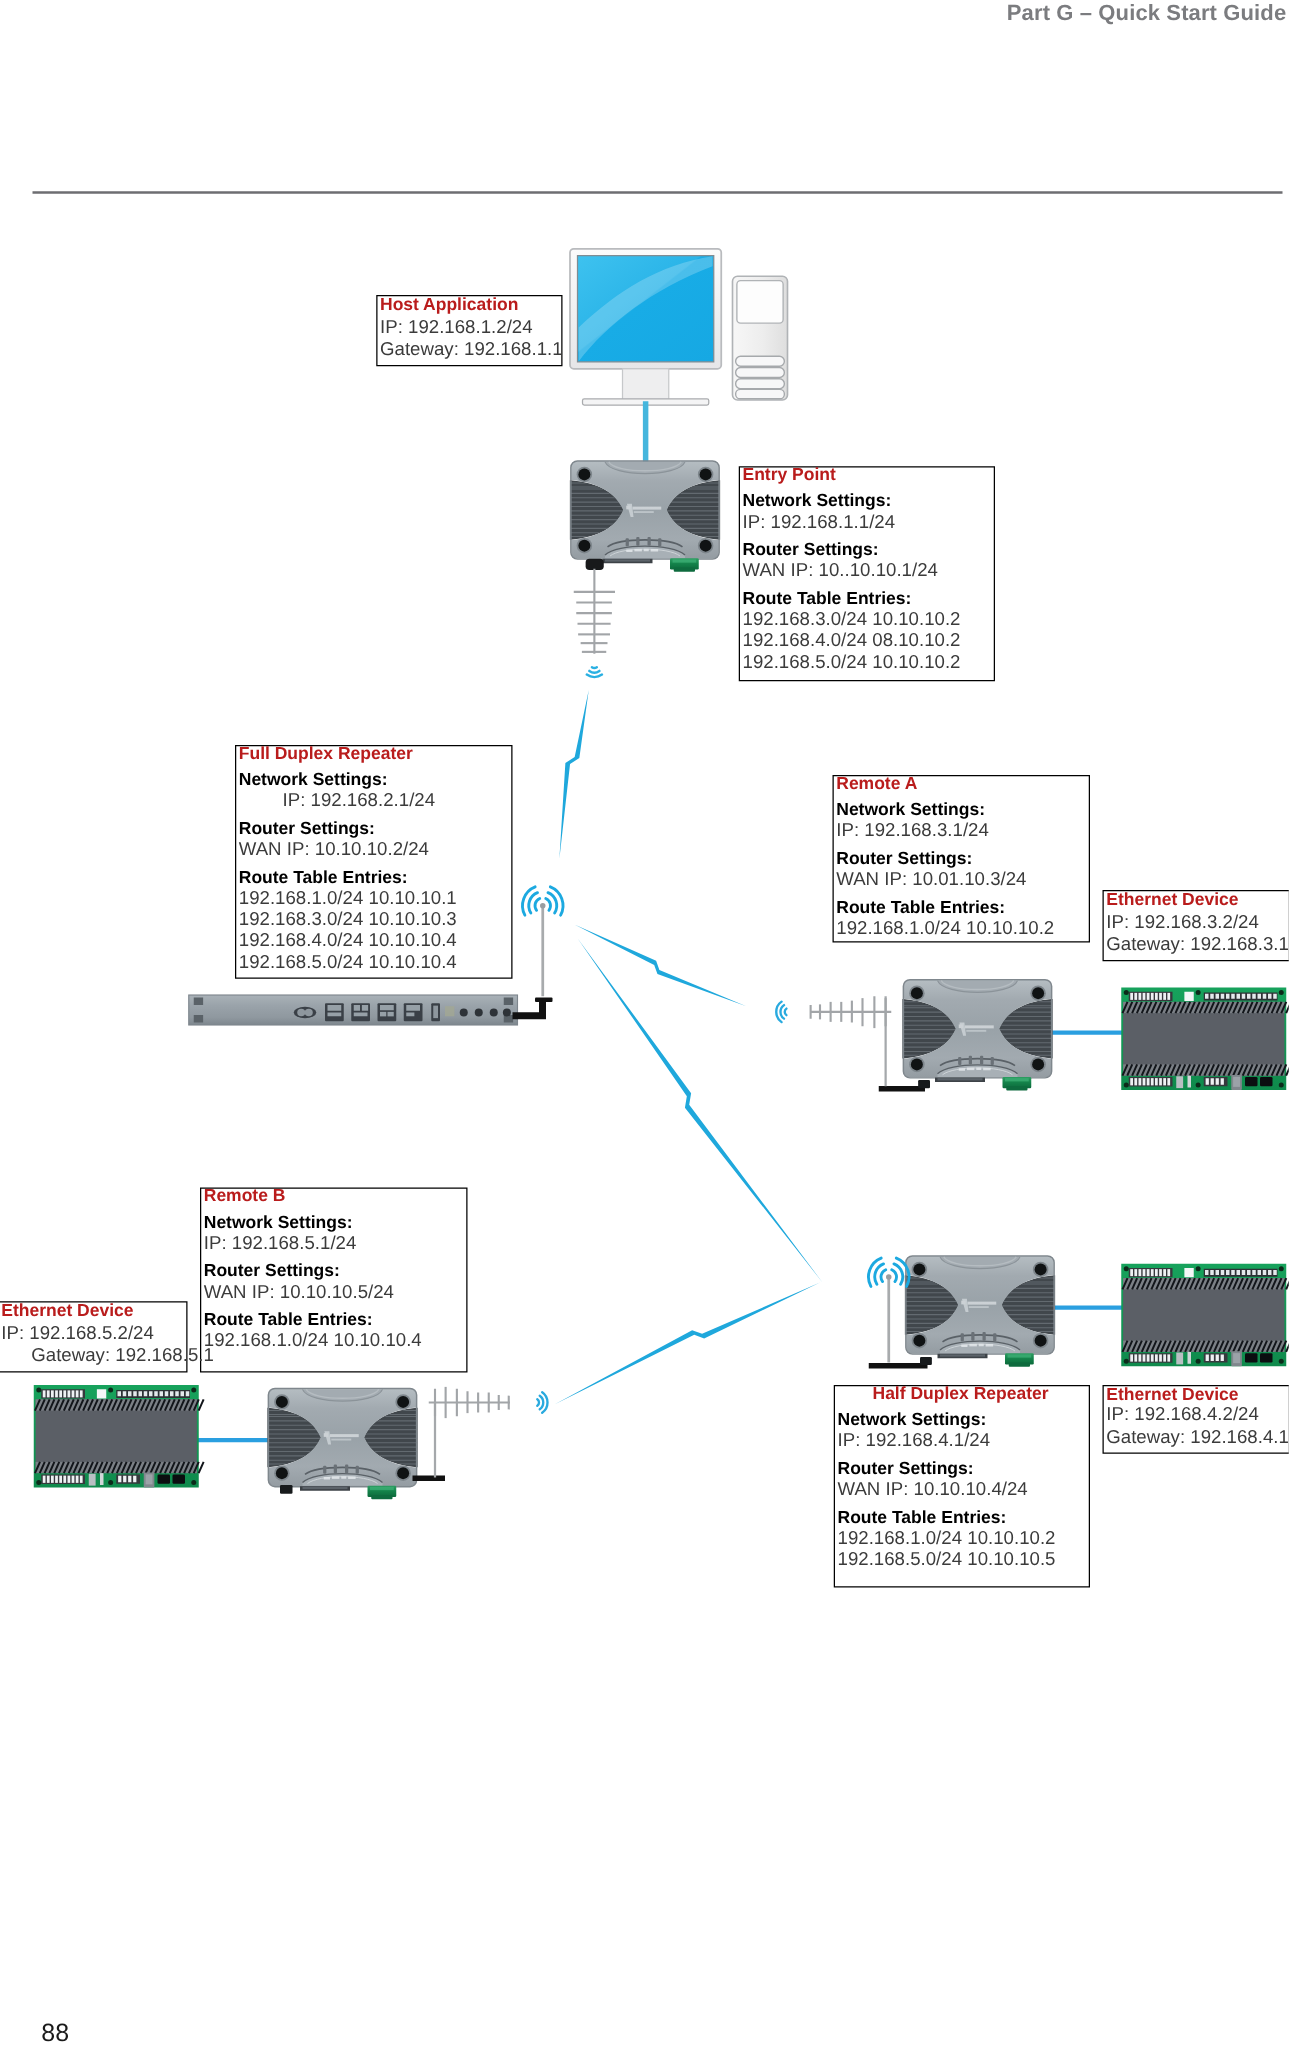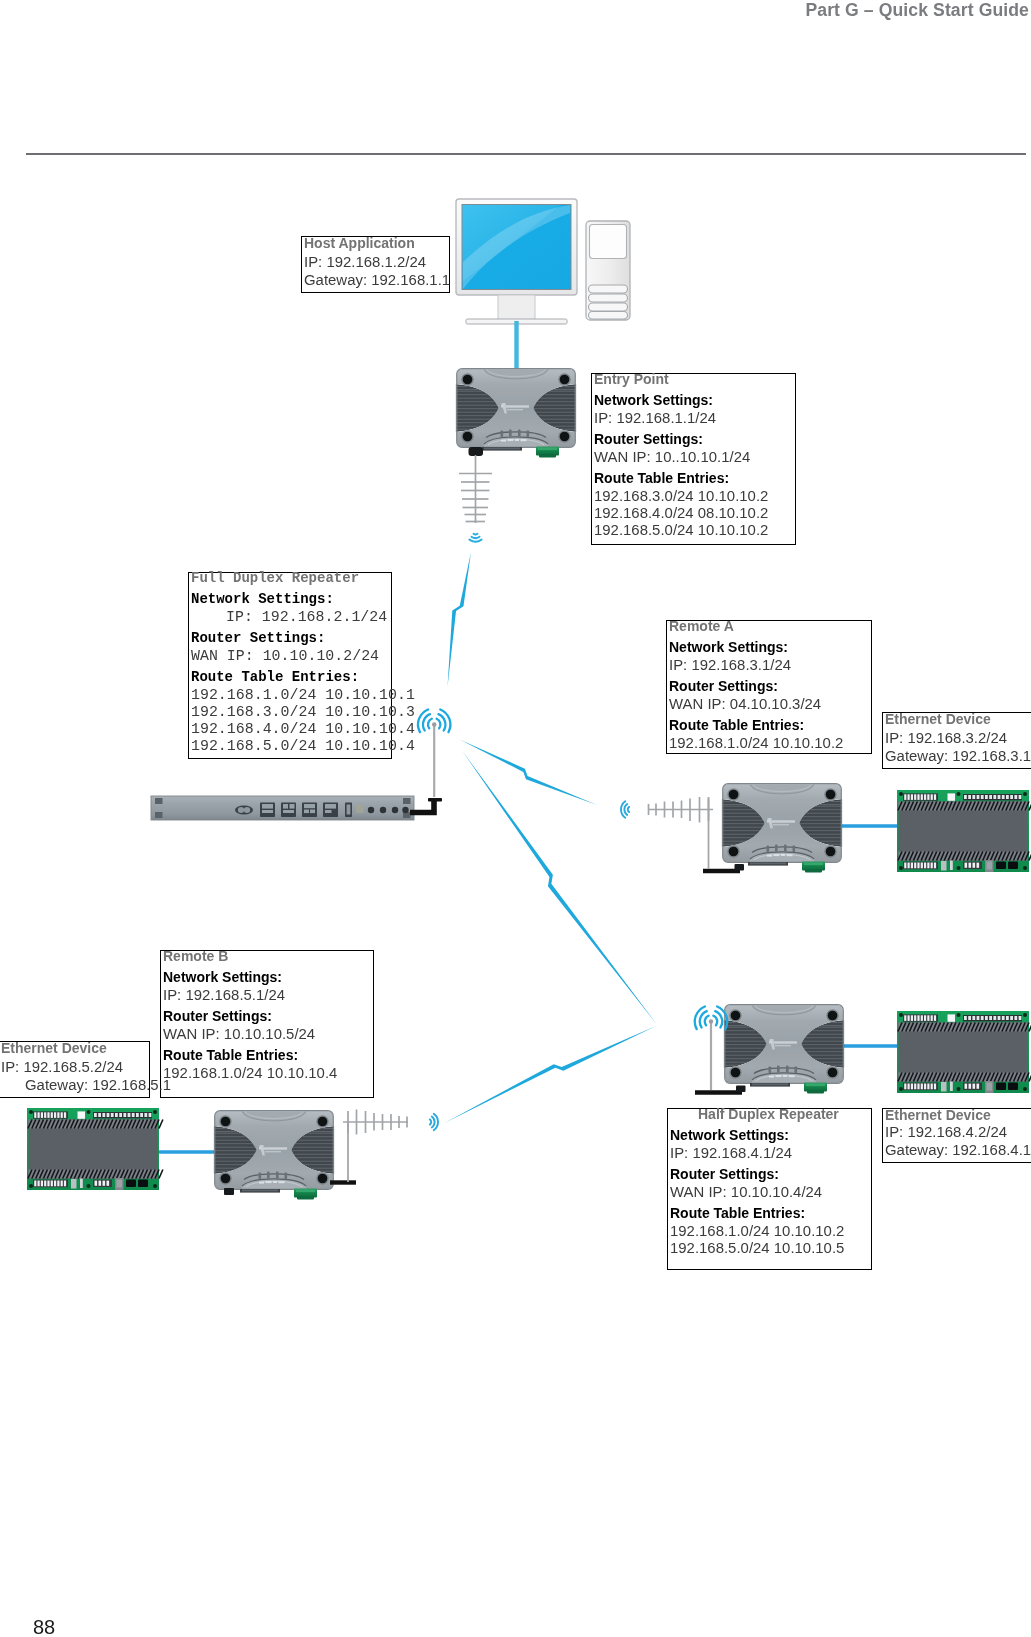--- a/index.html
+++ b/index.html
@@ -6,21 +6,21 @@
   body{width:1031px;height:1637px;background:#fff;-webkit-font-smoothing:antialiased;
        font-family:"Liberation Sans",sans-serif;position:relative;overflow:hidden;}
   #page{position:absolute;left:0;top:0;width:1031px;height:1637px;}
   .hdr{position:absolute;right:2px;top:0px;font-size:17.6px;font-weight:bold;color:#7b7c7f;white-space:nowrap;letter-spacing:0.1px;}
   .sect-title{position:absolute;left:26px;top:127px;font-size:20.3px;font-weight:bold;color:#737477;white-space:nowrap;letter-spacing:0.05px;}
   .sect-rule{position:absolute;left:26px;top:153px;width:1000px;height:1.6px;background:#6d6e71;}
   .pnum{position:absolute;left:33px;top:1616px;font-size:20px;color:#1a1a1a;}
   .docnum{position:absolute;right:25px;top:1609px;font-size:18.5px;color:#1a1a1a;white-space:nowrap;}
   .box{position:absolute;border:1.3px solid #000;background:transparent;box-sizing:border-box;}
   .box > div{position:absolute;left:2px;white-space:nowrap;}
-  .t{font-weight:bold;font-size:14px;color:#737373;}
+  .t{font-weight:bold;font-size:14px;color:#b91c1c;}
   .h{font-weight:bold;font-size:14px;color:#000;}
   .v{font-size:14.9px;color:#3b3b3b;letter-spacing:0.02px;}
   .svgl{position:absolute;left:0;top:0;overflow:visible;}
 </style>
 </head>
 <body>
 
 <div id="page">
 
   <div class="hdr">Part G – Quick Start Guide</div>
@@ -547,39 +547,39 @@
     <div class="h" style="top:18px;">Network Settings:</div>
     <div class="v" style="top:36px;">IP: 192.168.1.1/24</div>
     <div class="h" style="top:57px;">Router Settings:</div>
     <div class="v" style="top:75px;">WAN IP: 10..10.10.1/24</div>
     <div class="h" style="top:96px;">Route Table Entries:</div>
     <div class="v" style="top:114px;">192.168.3.0/24 10.10.10.2</div>
     <div class="v" style="top:131px;">192.168.4.0/24 08.10.10.2</div>
     <div class="v" style="top:148px;">192.168.5.0/24 10.10.10.2</div>
   </div>
 
-  <div class="box" style="left:188px;top:572px;width:204px;height:187px;font-family:Liberation Mono, monospace;">
+  <div class="box" style="left:188px;top:596px;width:222px;height:187px;">
     <div class="t" style="top:-3px;">Full Duplex Repeater</div>
     <div class="h" style="top:18px;">Network Settings:</div>
     <div class="v" style="top:36px;margin-left:35px;">IP: 192.168.2.1/24</div>
     <div class="h" style="top:57px;">Router Settings:</div>
     <div class="v" style="top:75px;">WAN IP: 10.10.10.2/24</div>
     <div class="h" style="top:96px;">Route Table Entries:</div>
     <div class="v" style="top:114px;">192.168.1.0/24 10.10.10.1</div>
     <div class="v" style="top:131px;">192.168.3.0/24 10.10.10.3</div>
     <div class="v" style="top:148px;">192.168.4.0/24 10.10.10.4</div>
     <div class="v" style="top:165px;">192.168.5.0/24 10.10.10.4</div>
   </div>
 
   <div class="box" style="left:666px;top:620px;width:206px;height:134px;">
     <div class="t" style="top:-3px;">Remote A</div>
     <div class="h" style="top:18px;">Network Settings:</div>
     <div class="v" style="top:36px;">IP: 192.168.3.1/24</div>
     <div class="h" style="top:57px;">Router Settings:</div>
-    <div class="v" style="top:75px;">WAN IP: 04.10.10.3/24</div>
+    <div class="v" style="top:75px;">WAN IP: 10.01.10.3/24</div>
     <div class="h" style="top:96px;">Route Table Entries:</div>
     <div class="v" style="top:114px;">192.168.1.0/24 10.10.10.2</div>
   </div>
 
   <div class="box" style="left:882px;top:712px;width:150px;height:57px;">
     <div class="t" style="top:-2px;">Ethernet Device</div>
     <div class="v" style="top:17px;">IP: 192.168.3.2/24</div>
     <div class="v" style="top:35px;">Gateway: 192.168.3.1</div>
   </div>
 

